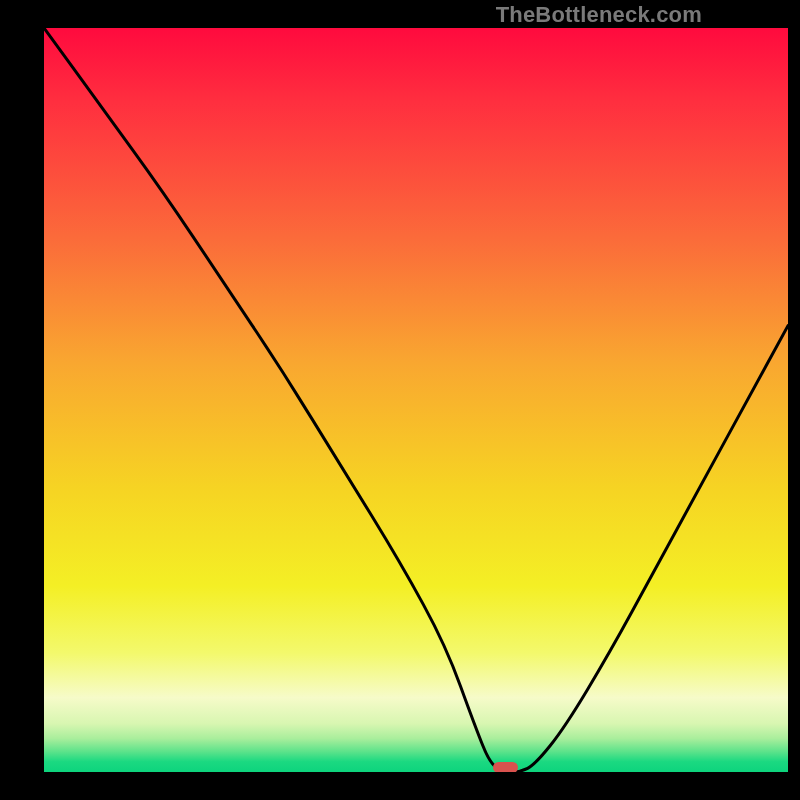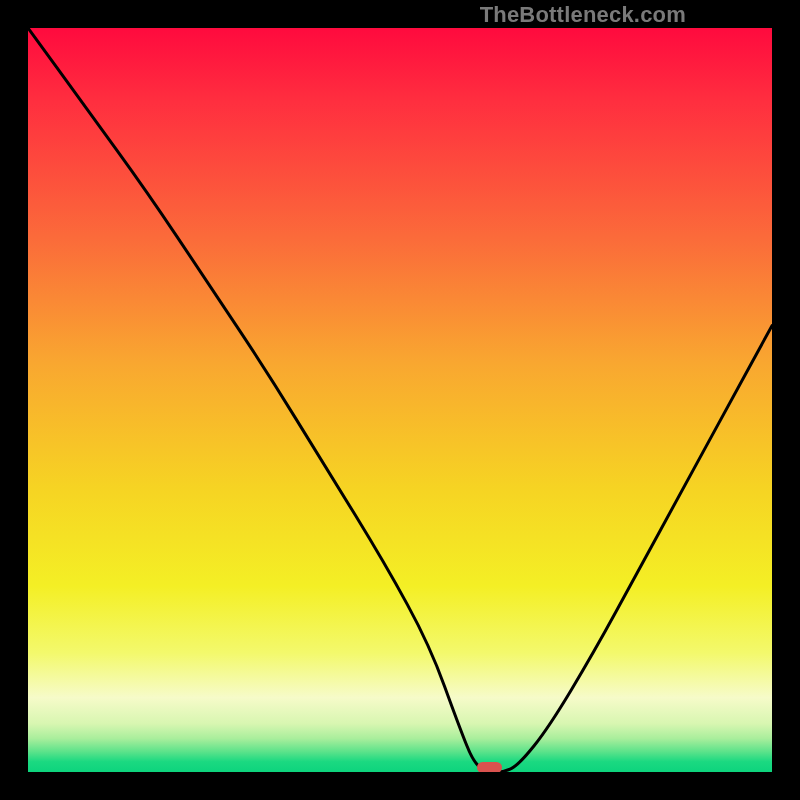--- a/index.html
+++ b/index.html
@@ -5,21 +5,21 @@
   html, body {
     margin: 0;
     padding: 0;
     width: 800px;
     height: 800px;
     background: #000;
     overflow: hidden;
   }
   .frame {
     position: absolute;
-    left: 0;
+    left: 16px;
     top: 0;
     width: 696px;
     height: 800px;
     background: #000;
   }
   .plot {
     position: absolute;
     left: 28px;
     top: 28px;
     width: 744px;

